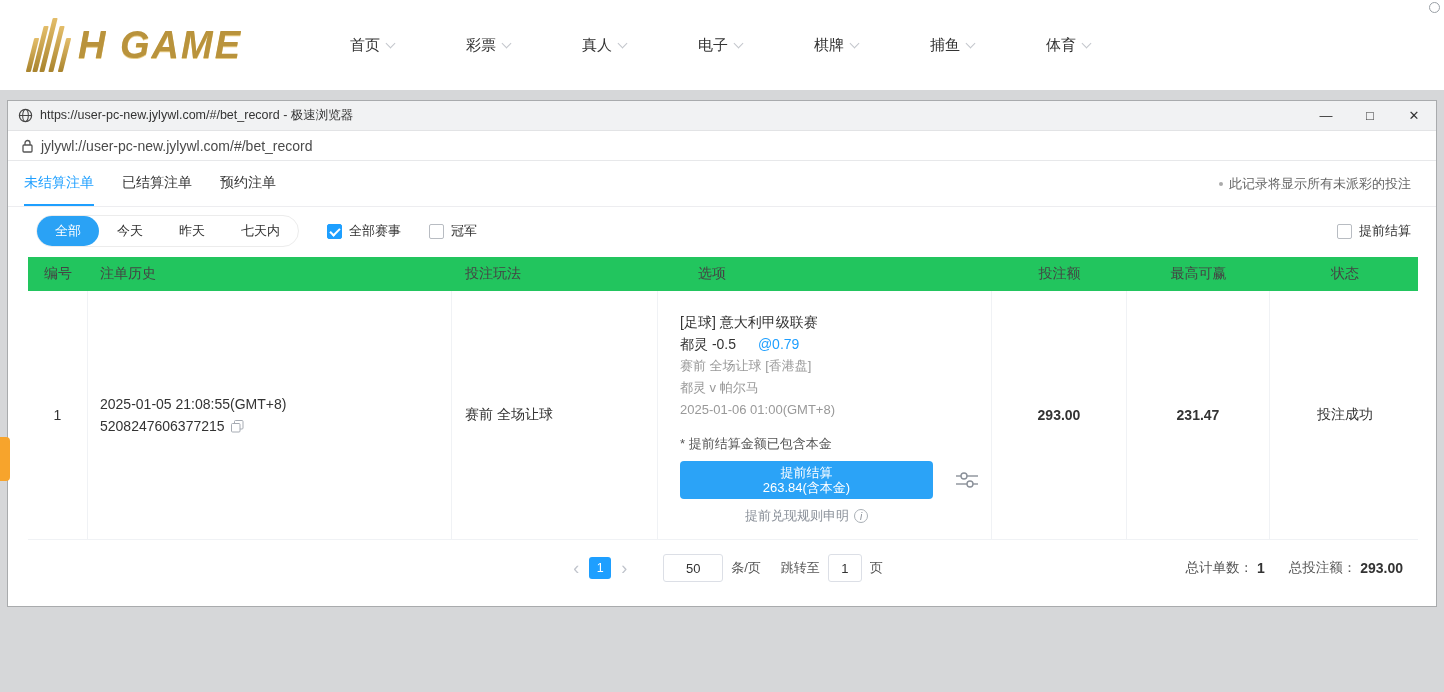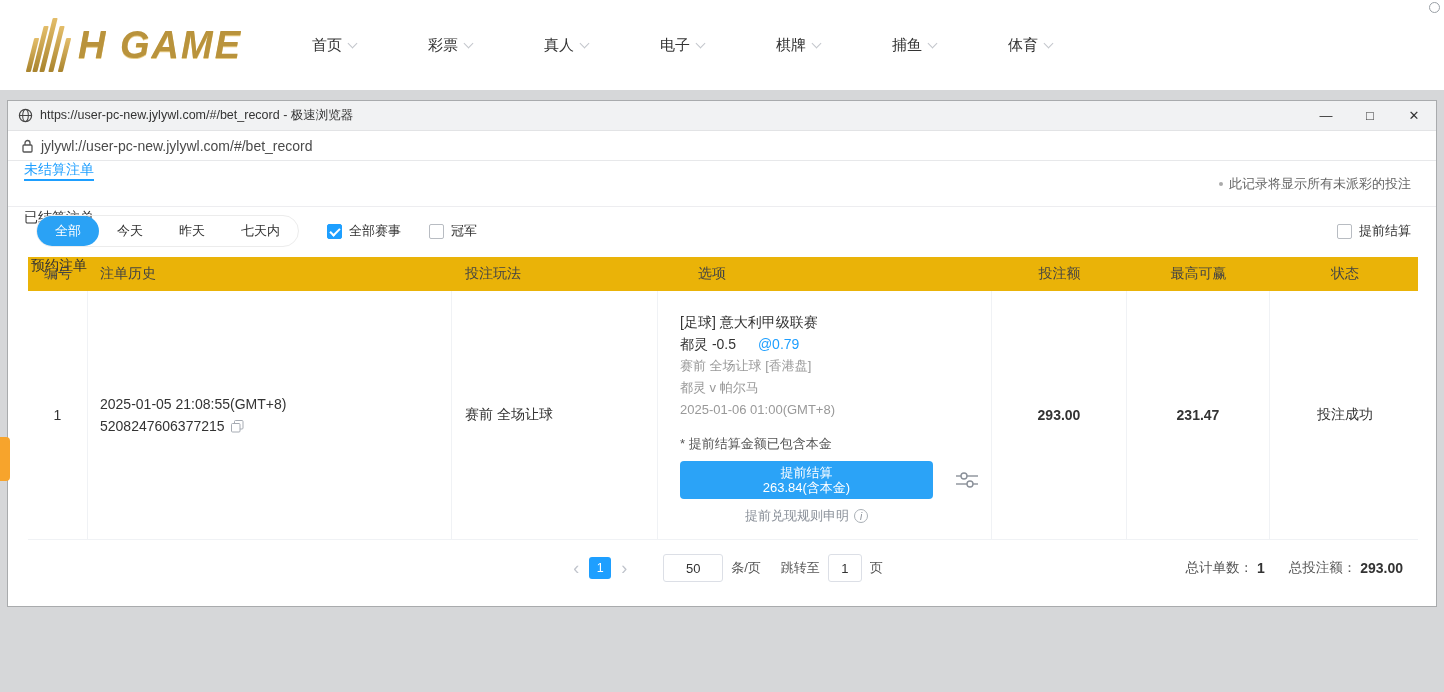--- a/index.html
+++ b/index.html
@@ -11,21 +11,21 @@
   .site-header { height:90px; background:#fff; display:flex; align-items:center; position:relative; }
   .logo { display:flex; align-items:center; margin-left:30px; cursor:pointer; }
   .logo-mark { display:flex; align-items:flex-end; height:54px; margin-right:8px; }
   .logo-mark i { display:inline-block; width:5px; margin-right:3px; border-radius:1px;
     background:linear-gradient(180deg,#e3bd6a,#a9842e); transform:skewX(-14deg); }
   .logo-mark i:nth-child(1){height:34px;} .logo-mark i:nth-child(2){height:46px;}
   .logo-mark i:nth-child(3){height:54px;} .logo-mark i:nth-child(4){height:46px;}
   .logo-mark i:nth-child(5){height:34px;}
   .logo-text { font-size:38px; font-weight:800; font-style:italic; letter-spacing:2px;
     color:#b9933c; text-shadow:0 1px 0 #e8cc86; }
-  .site-nav { display:flex; align-items:center; margin-left:70px; gap:72px; }
+  .site-nav { display:flex; align-items:center; margin-left:108px; gap:72px; }
   .nav-item { display:flex; align-items:center; cursor:pointer; color:#333; font-size:15px; }
   .chev { display:inline-block; width:7px; height:7px; border-right:1.6px solid #c3c6cc;
     border-bottom:1.6px solid #c3c6cc; transform:rotate(45deg); margin-left:7px; margin-top:-4px; }
   .corner-icon { position:absolute; top:2px; right:4px; width:11px; height:11px;
     border:1.5px solid #9aa0a6; border-radius:50%; }
 
   
   .browser { width:1430px; margin:10px auto 0; background:#fff; border:1px solid #a9abad; }
   .titlebar { height:30px; background:#f1f2f3; display:flex; align-items:center;
     border-bottom:1px solid #e2e3e5; padding-left:10px; }
@@ -40,21 +40,21 @@
 
   
   .content { background:#fff; }
   .title-row { height:54px; display:flex; align-items:center; justify-content:space-between;
     padding:0 25px 0 207px; }
   .page-title { font-size:14px; color:#333; }
   .clock { font-size:14px; color:#333; }
 
   .tabs-row { height:46px; display:flex; align-items:center; padding:0 25px 0 16px;
     border-bottom:1px solid #ededf0; justify-content:space-between; }
-  .tabs { display:flex; gap:28px; height:100%; align-items:center;flex-direction:column; }
+  .tabs { display:flex; gap:28px; height:100%; align-items:center; }
   .tab { cursor:pointer; color:#333; height:100%; display:flex; align-items:center;
     border-bottom:2px solid transparent; }
   .tab.active { color:#1e9fff; border-bottom-color:#1e9fff; }
   .tab-note { font-size:13px; color:#666; display:flex; align-items:center; }
   .tab-note::before { content:""; width:4px; height:4px; border-radius:50%; background:#aaa;
     display:inline-block; margin-right:6px; }
 
   .filter-row { height:48px; display:flex; align-items:center; padding:0 25px 0 28px;
     justify-content:space-between; }
   .filter-left { display:flex; align-items:center; }
@@ -63,21 +63,21 @@
   .pill.active { background:#2aa2f5; color:#fff; }
   .cb-wrap { display:flex; align-items:center; margin-left:28px; cursor:pointer; font-size:13px; }
   .cb { width:15px; height:15px; border:1px solid #b8bcc2; border-radius:2px; background:#fff;
     display:inline-block; position:relative; margin-right:7px; flex:none; }
   .cb.checked { background:#1e9fff; border-color:#1e9fff; }
   .cb.checked::after { content:""; position:absolute; left:4px; top:1px; width:4px; height:8px;
     border:solid #fff; border-width:0 2px 2px 0; transform:rotate(45deg); }
 
   
   .table { margin:2px 18px 0 20px; border-bottom:1px solid #f0f2f5; }
-  .t-head { display:flex; background:#eab308; height:34px; align-items:center; }
+  .t-head { display:flex; background:#22c55e; height:34px; align-items:center; }
   .t-head .cell { font-size:14px; color:#444; }
   .t-row { display:flex; min-height:242px; background:#fff; }
   .cell { flex:none; }
   .c0{width:60px; text-align:center;} .c1{width:364px; padding-left:12px;}
   .c2{width:206px; padding-left:13px;} .c3{width:334px; padding-left:22px;}
   .c4{width:135px; text-align:center;} .c5{width:143px; text-align:center;}
   .c6{width:150px; text-align:center;}
   .t-head .c3 { padding-left:40px; }
   .t-row .cell { border-right:1px solid #f0f2f5; display:flex; flex-direction:column; justify-content:center; }
   .t-row .cell:last-child { border-right:none; }

